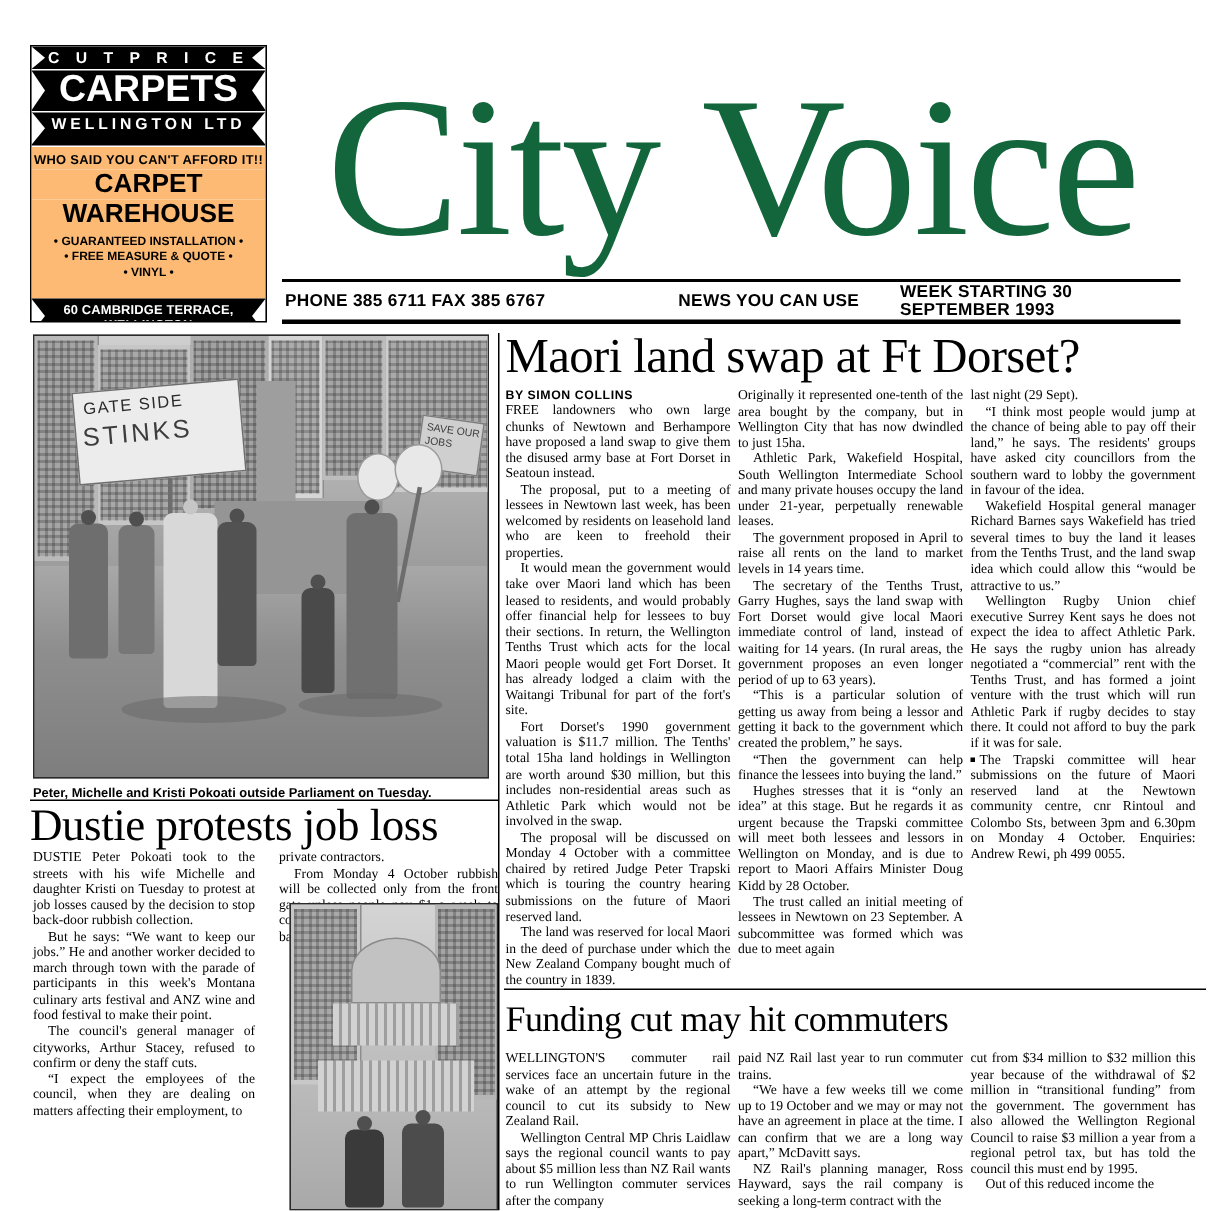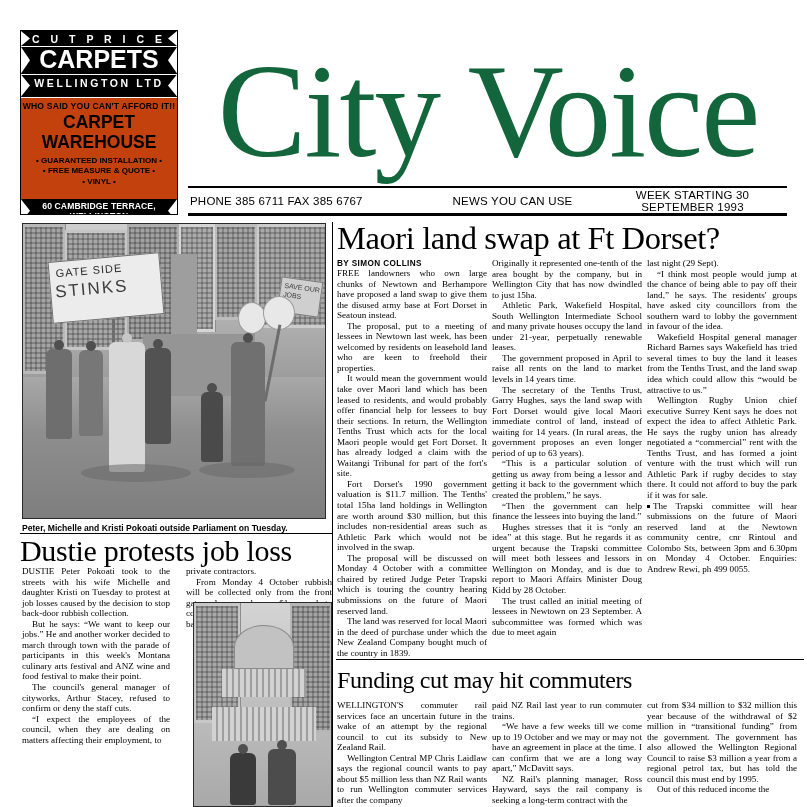--- a/index.html
+++ b/index.html
@@ -27,21 +27,21 @@
   }
   .ad-band::before,.ad-band::after{
     content:"";position:absolute;top:0;bottom:0;width:9px;background:#fff;
   }
   .ad-band::before{left:0;clip-path:polygon(0 0,100% 50%,0 100%);}
   .ad-band::after{right:0;clip-path:polygon(100% 0,0 50%,100% 100%);}
   .ad-cut{font-size:10.5px;letter-spacing:4px;padding:2px 0 1px;}
   .ad-carpets{font-size:25px;letter-spacing:0px;padding:0 0 1px;line-height:1.02;}
   .ad-wgtn{font-size:10.5px;letter-spacing:2.6px;padding:2px 0 8px;}
   .ad-white{
-    background:#c2410c;color:#000;text-align:center;
+    background:#fdba74;color:#000;text-align:center;
     font-family:"Liberation Sans", sans-serif;font-weight:bold;
   }
   .ad-who{font-size:8.6px;padding:3px 0 2px;letter-spacing:.2px;}
   .ad-warehouse{font-size:17.5px;line-height:1.06;padding:0 0 2px;}
   .ad-bullets{font-size:8px;line-height:1.32;padding:2px 0 12px;}
   .ad-addr{font-size:8.6px;letter-spacing:.1px;padding:2px 0 1px;}
   .ad-phone{font-size:19px;letter-spacing:1px;padding:1px 0 2px;}
 
   
   .masthead{
@@ -56,25 +56,25 @@
   .inforule-top{
     position:absolute;left:188px;top:186px;width:599px;height:2px;background:#000;
   }
   .inforule-bot{
     position:absolute;left:188px;top:213px;width:599px;height:3px;background:#000;
   }
   .infobar{
     position:absolute;left:188px;top:189px;width:599px;height:23px;
     font-family:"Liberation Sans", sans-serif;
     font-size:11.5px;letter-spacing:.2px;
-    display:flex;align-items:center;
+    display:flex;align-items:center;font-weight:bold;
   }
   .info-phone{flex:0 0 235px;padding-left:2px;}
   .info-news{flex:0 0 175px;text-align:center;}
-  .info-week{flex:1;text-align:center;padding-right:2px;}
+  .info-week{flex:1;text-align:left;padding-right:2px;}
 
   
   .rule{background:#000;position:absolute;}
   .vrule{width:1px;}
   .hrule{height:1px;}
 
   
   .photo-main{
     position:absolute;left:22px;top:223px;width:304px;height:296px;
     background:#8a8a8a;overflow:hidden;border:1px solid #2a2a2a;box-sizing:border-box;

